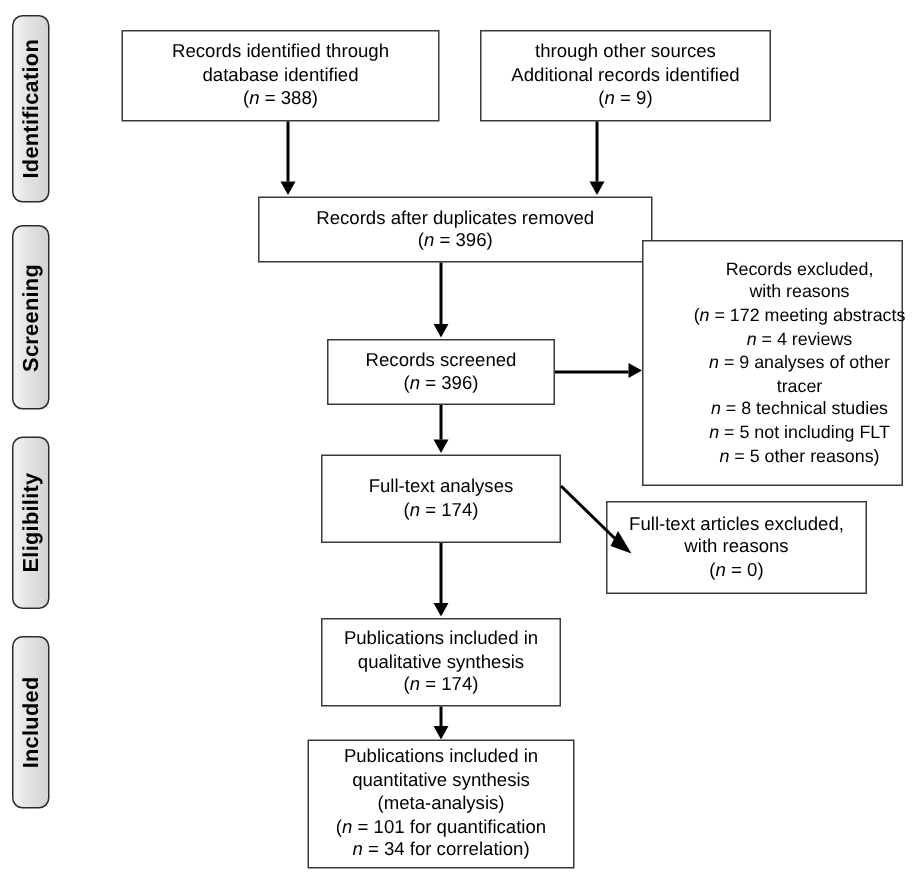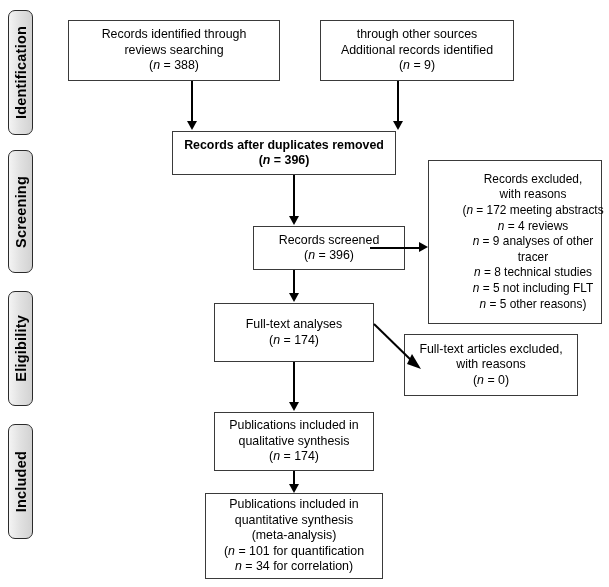--- a/index.html
+++ b/index.html
@@ -103,38 +103,38 @@
   <div class="stage-tab" style="left:8px; top:150px; width:25px; height:123px;">
     <span>Screening</span>
   </div>
   <div class="stage-tab" style="left:8px; top:291px; width:25px; height:115px;">
     <span>Eligibility</span>
   </div>
   <div class="stage-tab" style="left:8px; top:424px; width:25px; height:115px;">
     <span>Included</span>
   </div>
 
-  <div class="box" style="left:68px; top:20px; width:212px; height:61px;">
+  <div class="box" style="left:81px; top:20px; width:212px; height:61px;">
     <span class="line">Records identified through</span>
-    <span class="line">reviews searching</span>
+    <span class="line">database identified</span>
     <span class="line">(<em>n</em> = 388)</span>
   </div>
 
   <div class="box" style="left:320px; top:20px; width:194px; height:61px;">
     <span class="line">through other sources</span>
     <span class="line">Additional records identified</span>
     <span class="line">(<em>n</em> = 9)</span>
   </div>
 
-  <div class="box" style="left:172px; top:131px; width:224px; height:44px;font-weight:bold;">
+  <div class="box" style="left:172px; top:131px; width:263px; height:44px;">
     <span class="line">Records after duplicates removed</span>
     <span class="line">(<em>n</em> = 396)</span>
   </div>
 
-  <div class="box" style="left:218px; top:226px; width:152px; height:44px;margin-left:35px;">
+  <div class="box" style="left:218px; top:226px; width:152px; height:44px;">
     <span class="line">Records screened</span>
     <span class="line">(<em>n</em> = 396)</span>
   </div>
 
   <div class="box" style="left:428px; top:160px; width:174px; height:164px; font-size:11.9px; line-height:15.6px;padding-left:40px;">
     <span class="line">Records excluded,</span>
     <span class="line">with reasons</span>
     <span class="line">(<em>n</em> = 172 meeting abstracts</span>
     <span class="line"><em>n</em> = 4 reviews</span>
     <span class="line"><em>n</em> = 9 analyses of other</span>

